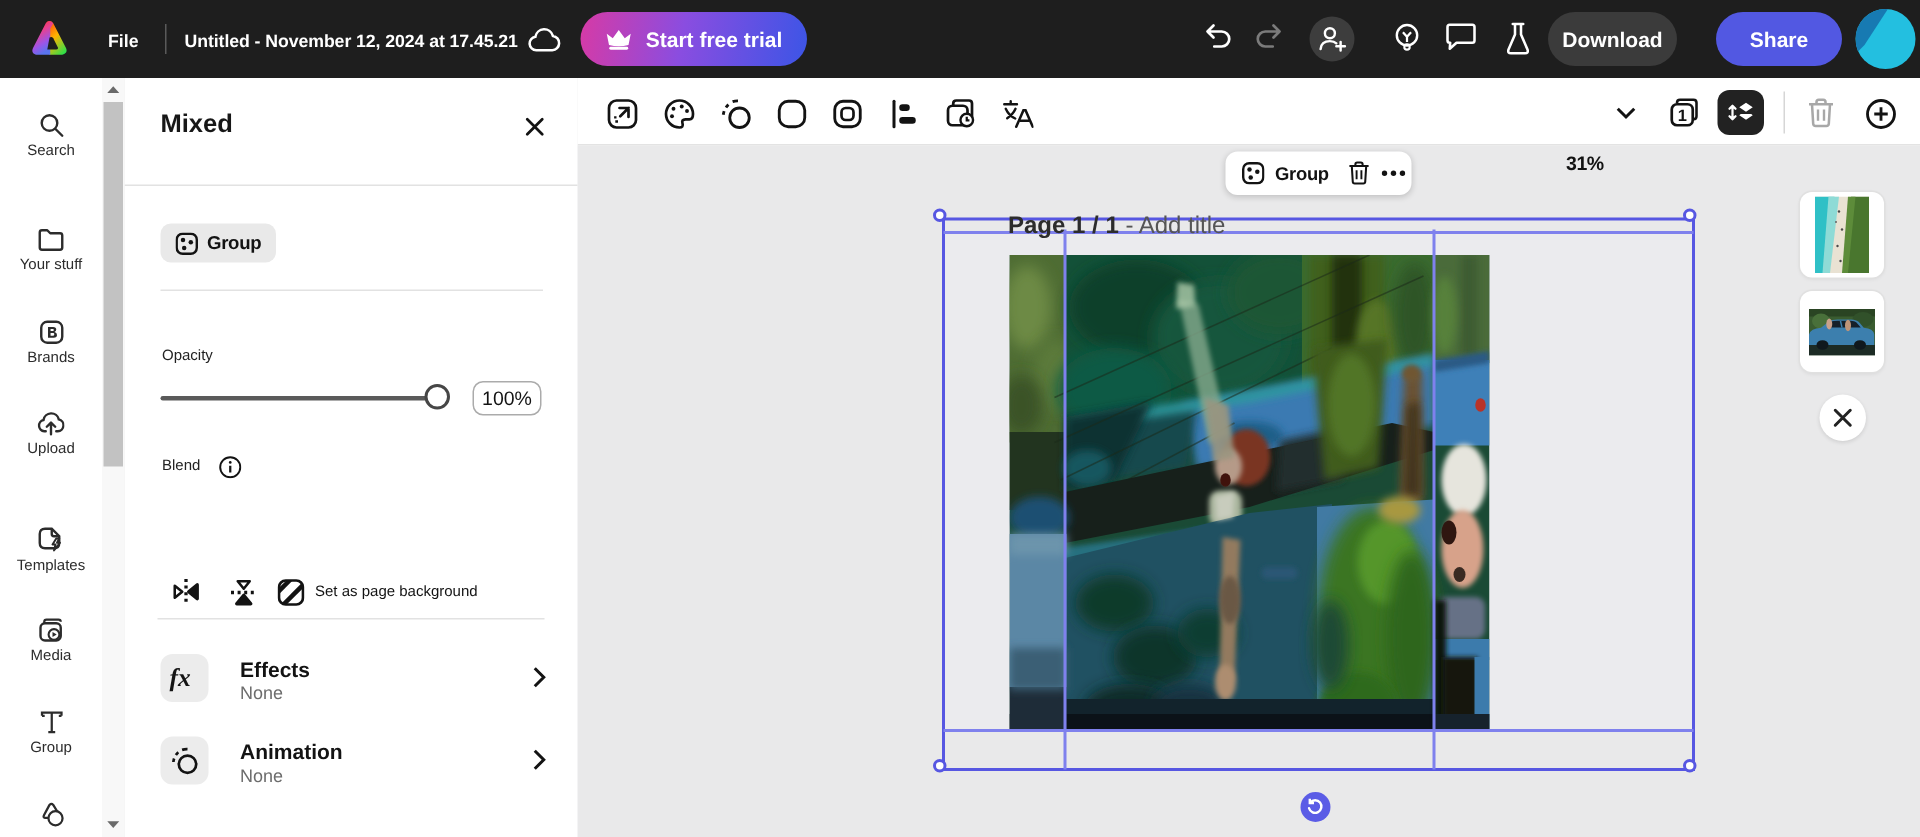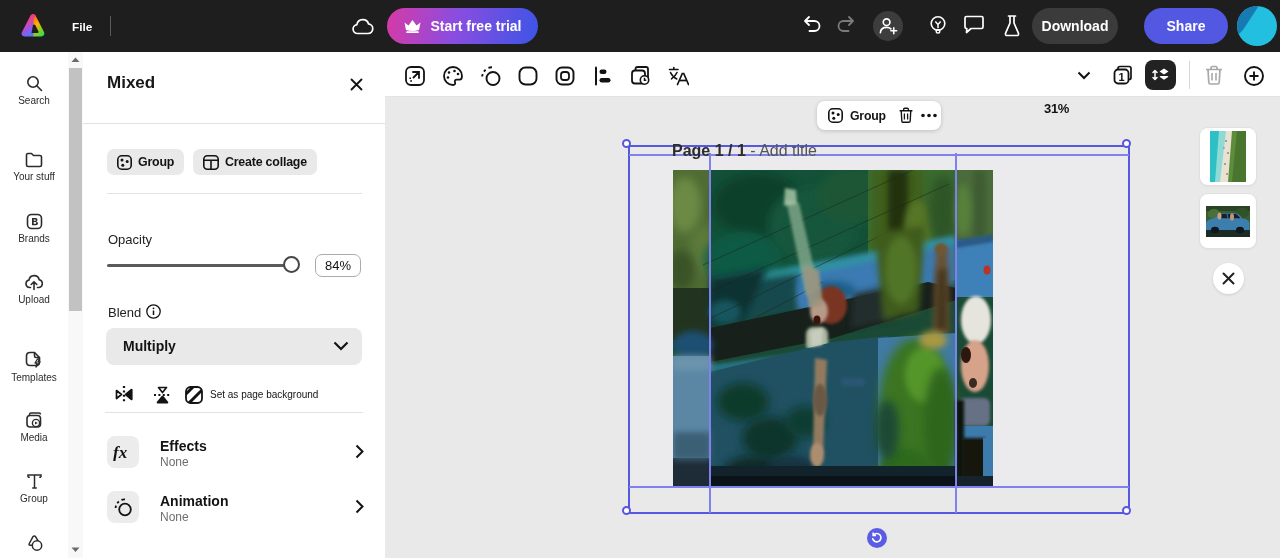--- a/index.html
+++ b/index.html
@@ -31,21 +31,21 @@
 
 #sbar { position:absolute; left:68px; top:52px; width:15px; height:506px; background:#f8f8f8; z-index:21; }
 #sbar .thumb { position:absolute; left:1px; top:16px; width:13px; height:243px; background:#c2c2c2; }
 
 
 #panel { position:absolute; left:83px; top:52px; width:302px; height:506px; background:#fff; z-index:20; }
 #panel h2 { position:absolute; left:24px; top:21px; font-size:17px; color:#171717; }
 #panel .close { position:absolute; left:266px; top:25px; width:15px; height:15px; }
 .pdiv { position:absolute; background:#e2e2e2; height:1px; }
 .gbtn { position:absolute; top:97px; height:26px; border-radius:7px; background:#e9e9e9; display:flex; align-items:center; gap:6px; padding:0 10px; font-size:12.4px; font-weight:bold; letter-spacing:-0.2px; color:#131313; }
-.plabel { position:absolute; font-size:13px; color:#222; }
+.plabel { position:absolute; font-size:10px; color:#222; }
 .slider-track { position:absolute; left:24px; top:212px; width:185px; height:3px; border-radius:2px; background:#5a5a5a; }
 .slider-handle { position:absolute; left:200px; top:204px; width:17px; height:17px; border-radius:50%; background:#fff; border:2.5px solid #464646; }
 .valbox { position:absolute; left:232px; top:202px; width:46px; height:23px; border:1.5px solid #ababab; border-radius:7px; font-size:13px; color:#131313; display:flex; align-items:center; justify-content:center; }
 .dropdown { position:absolute; left:23px; top:276px; width:256px; height:37px; background:#e9e9e9; border-radius:8px; }
 .dropdown .txt { position:absolute; left:17px; top:10px; font-size:14px; font-weight:bold; color:#131313; }
 .rowbtn { position:absolute; left:24px; width:32px; height:32px; background:#ececec; border-radius:8px; display:flex; align-items:center; justify-content:center; }
 .rowtitle { position:absolute; left:77px; font-size:14px; font-weight:bold; color:#131313; }
 .rowsub { position:absolute; left:77px; font-size:12px; color:#6d6d6d; }
 
 
@@ -90,20 +90,21 @@
           <stop offset="0.45" stop-color="#ffb400"></stop>
           <stop offset="1" stop-color="#2ee04a"></stop>
       </linearGradient>
     </defs>
     <path d="M10.5 2.5 Q13 -0.5 15.5 2.5 L24 19 Q25.5 22.5 21.5 23.5 L13 23.5 13 2.5 Z" fill="url(#lgr)"></path>
     <path d="M10.5 2.5 Q13 -0.5 15.5 2.5 L13.5 6 13.5 23.5 4 23.5 Q0.5 22.5 2 19 Z" fill="url(#lgl)"></path>
     <path d="M13 12 Q14.5 11 15.5 12.5 L18.5 18.5 Q19 20 17.5 20 L11.5 20 Z" fill="#1e1e1e"></path>
   </svg>
   <div class="file">File</div>
   <div class="sep"></div>
+  <div class="title">Untitled - November 12, 2024 at 17.45.21</div>
   <svg class="abs" style="left:351px;top:15px" width="24" height="22" viewBox="0 0 24 22">
     <path d="M6.5 18.5 a4.5 4.5 0 0 1 -.6 -8.95 a6 6 0 0 1 11.7 -.6 a4.8 4.8 0 0 1 -.4 9.55 Z" fill="none" stroke="#fff" stroke-width="1.7"></path>
   </svg>
   <div class="trialbtn">
     <svg width="19" height="15" viewBox="0 0 19 15">
         <path d="M1.5 3.5 L5.5 6.5 9.5 1 13.5 6.5 17.5 3.5 16 11 Q9.5 12.8 3 11 Z" fill="#fff"></path>
         <rect x="3.2" y="12.2" width="12.6" height="1.9" rx="0.9" fill="#fff"></rect>
       </svg>
     <span>Start free trial</span>
   </div>
@@ -215,47 +216,34 @@
 
   <div class="gbtn" style="left:24px">
     <svg width="15" height="15" viewBox="0 0 15 15">
         <rect x="0.8" y="0.8" width="13.4" height="13.4" rx="4" fill="none" stroke="#131313" stroke-width="1.6"></rect>
         <circle cx="5" cy="5" r="1.5" fill="#131313"></circle>
         <circle cx="10.2" cy="6.5" r="1.5" fill="#131313"></circle>
         <circle cx="5.8" cy="10.3" r="1.5" fill="#131313"></circle>
       </svg>
     <span>Group</span>
   </div>
-  <div class="gbtn" style="left:110px">
-    <svg width="16" height="15" viewBox="0 0 16 15">
-        <rect x="0.8" y="0.8" width="14.4" height="13.4" rx="3.5" fill="none" stroke="#131313" stroke-width="1.6"></rect>
-        <path d="M1 5.2 L15 5.2 M8 5.2 L8 14" stroke="#131313" stroke-width="1.6"></path>
-      </svg>
-    <span>Create collage</span>
-  </div>
   <div class="pdiv" style="left:24px;top:141px;width:255px"></div>
 
   <div class="plabel" style="left:25px;top:180px">Opacity</div>
   <div class="slider-track"></div>
   <div class="slider-handle"></div>
-  <div class="valbox">84%</div>
+  <div class="valbox">100%</div>
 
   <div class="plabel" style="left:25px;top:253px">Blend</div>
   <svg class="abs" style="left:63px;top:252px" width="15" height="15" viewBox="0 0 15 15">
       <circle cx="7.5" cy="7.5" r="6.7" fill="none" stroke="#131313" stroke-width="1.3"></circle>
       <path d="M7.5 6.5 L7.5 11" stroke="#131313" stroke-width="1.5"></path>
       <circle cx="7.5" cy="4.3" r="0.9" fill="#131313"></circle>
     </svg>
 
-  <div class="dropdown">
-    <div class="txt">Multiply</div>
-    <svg class="abs" style="left:227px;top:13px" width="16" height="10" viewBox="0 0 16 10">
-        <path d="M1.5 1.5 L8 8 L14.5 1.5" fill="none" stroke="#131313" stroke-width="2.2"></path>
-      </svg>
-  </div>
 
   <svg class="abs" style="left:32px;top:333px" width="18" height="19" viewBox="0 0 18 19">
     <g stroke="#131313" stroke-width="2.2" stroke-dasharray="2 2.4">
         <path d="M9 1 L9 18"></path>
       </g>
     <path d="M1.5 5.5 L6.5 9.5 L1.5 13.5 Z" fill="none" stroke="#131313" stroke-width="1.7" stroke-linejoin="round"></path>
     <path d="M16.5 4.8 L10.8 9.5 L16.5 14.2 Z" fill="#131313" stroke="#131313" stroke-width="2.2" stroke-linejoin="round"></path>
   </svg>
   <svg class="abs" style="left:70px;top:334px" width="19" height="18" viewBox="0 0 19 18">
     <g stroke="#131313" stroke-width="2.2" stroke-dasharray="2 2.4">

